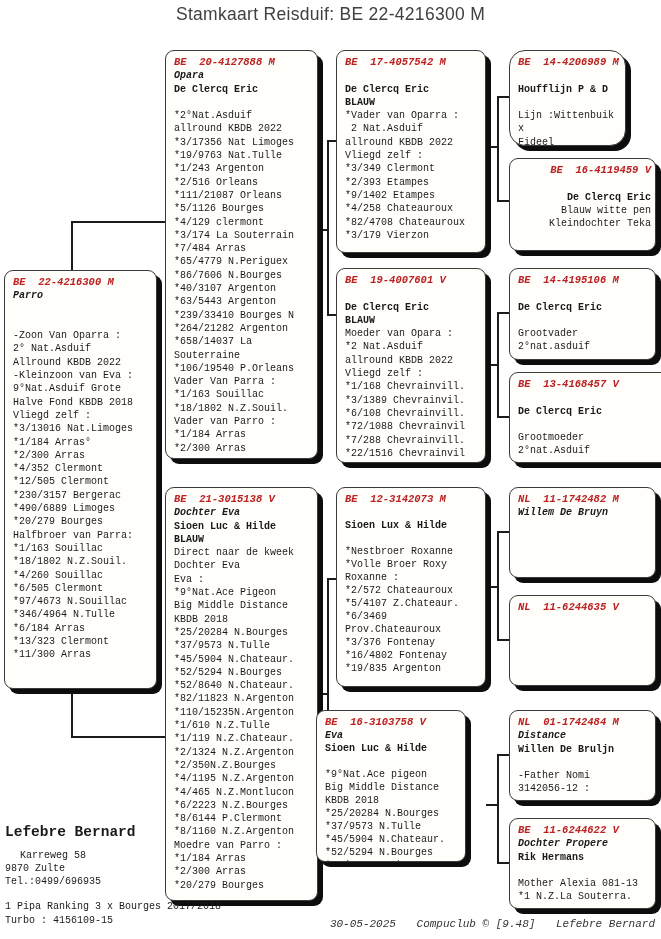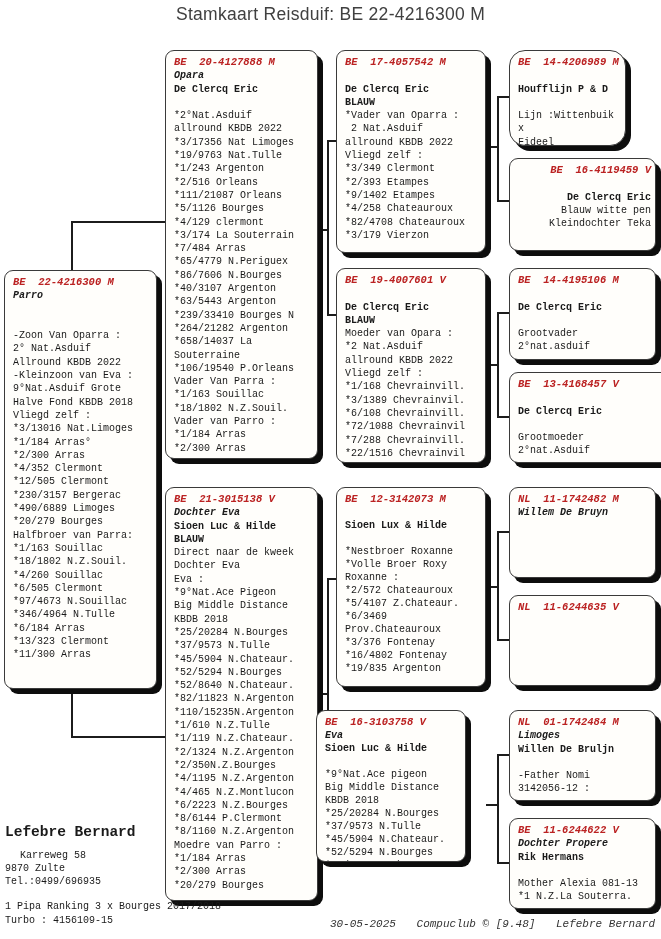--- a/index.html
+++ b/index.html
@@ -302,21 +302,21 @@
 
   <div class="box" id="b-ggp6">
     <div class="ring">NL  11-6244635 V</div>
     <div class="pname"></div>
     <div class="sub"></div>
     <div class="bbody"></div>
   </div>
 
   <div class="box" id="b-ggp7">
     <div class="ring">NL  01-1742484 M</div>
-    <div class="pname">Limoges</div>
+    <div class="pname">Distance</div>
     <div class="sub">Willen De Bruljn</div>
     <div class="bbody">
 -Father Nomi
 3142056-12 :</div>
   </div>
 
   <div class="box" id="b-ggp8">
     <div class="ring">BE  11-6244622 V</div>
     <div class="pname">Dochter Propere</div>
     <div class="sub">Rik Hermans</div>

